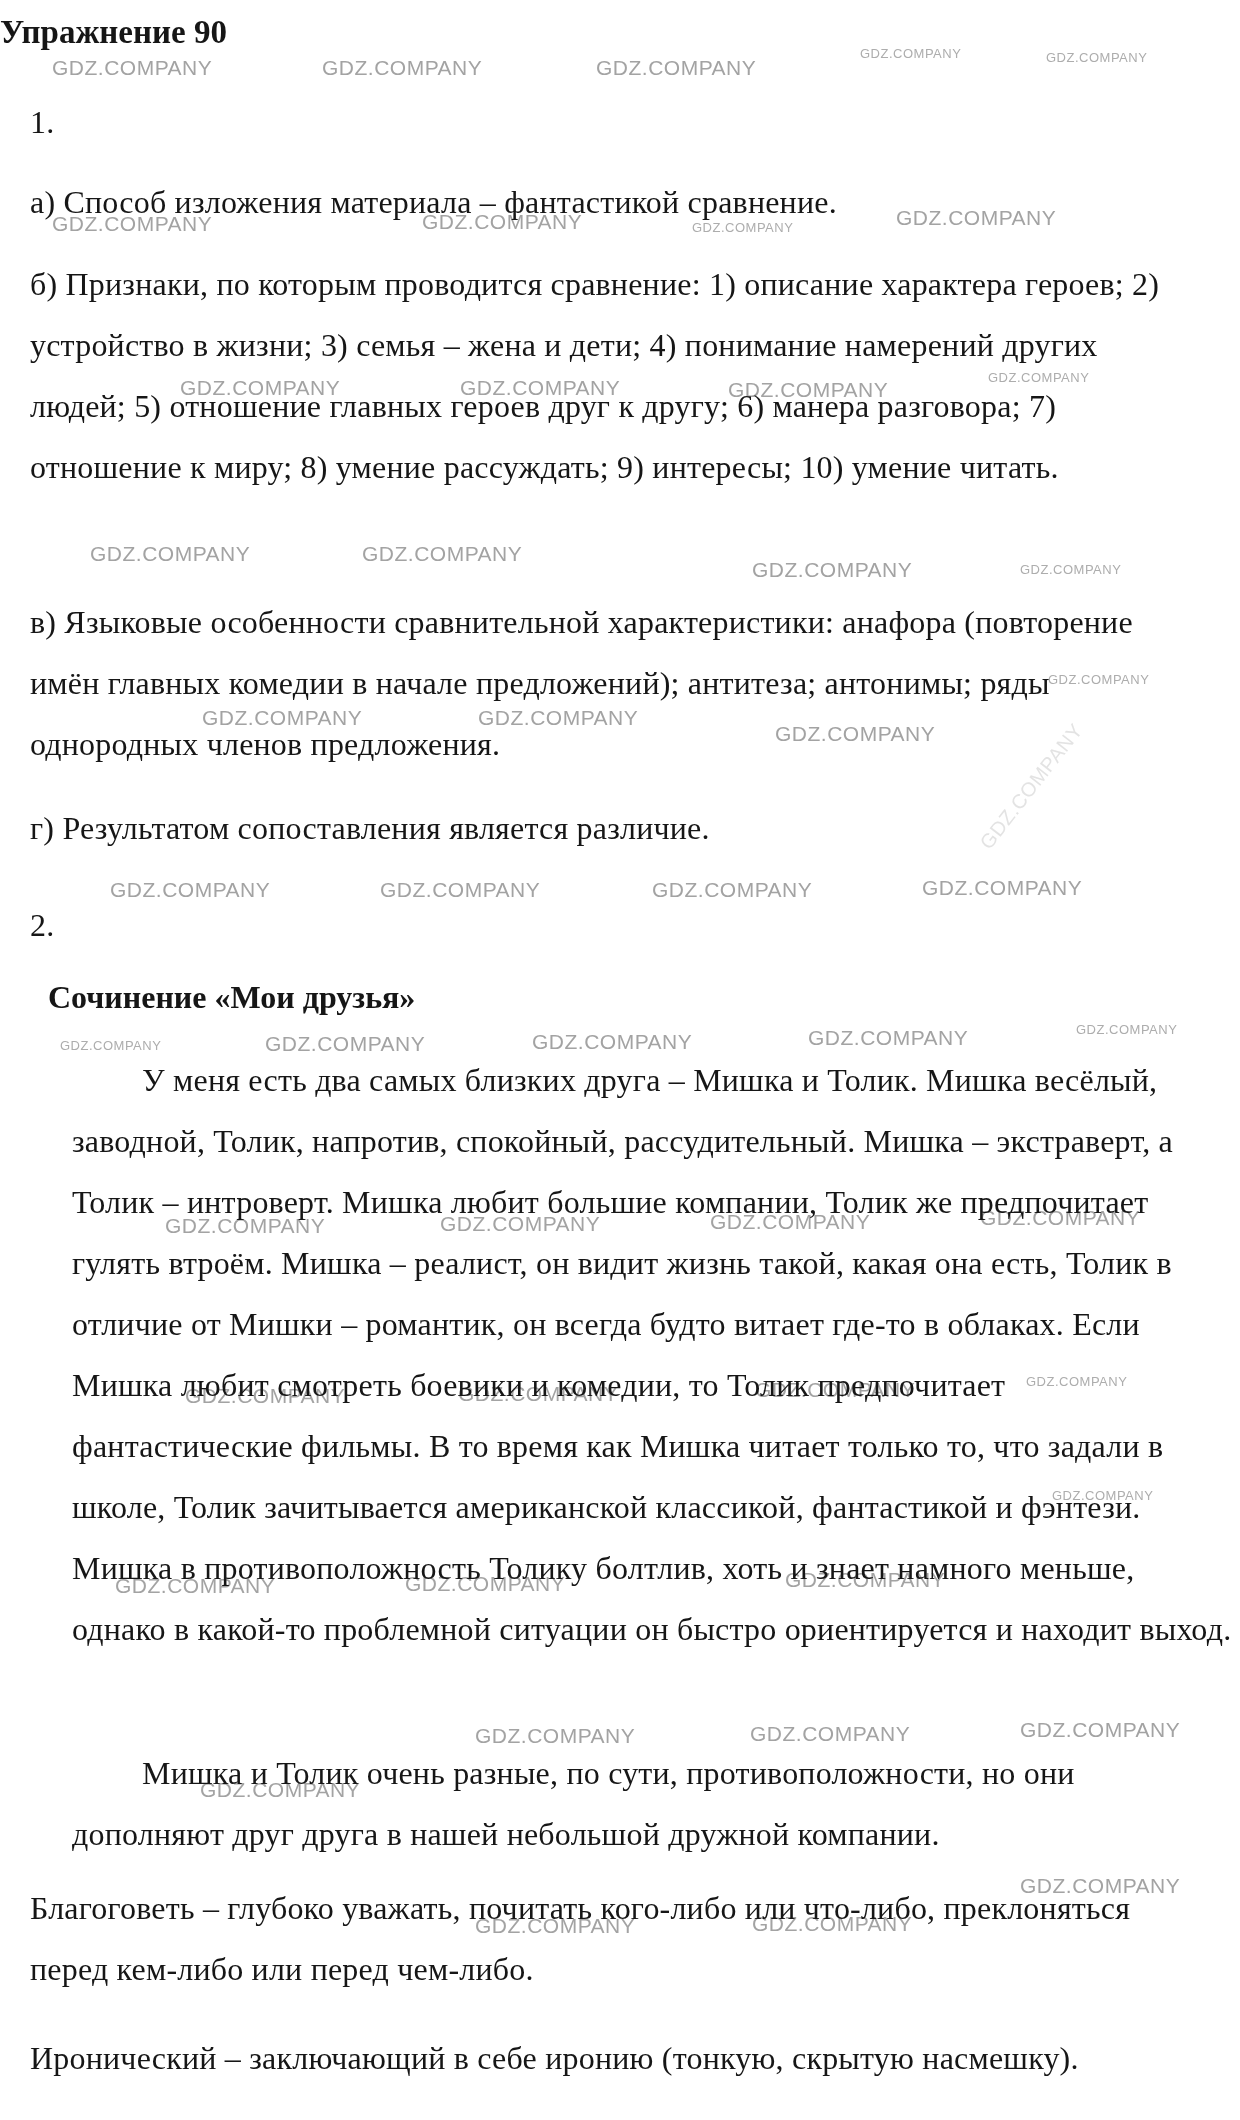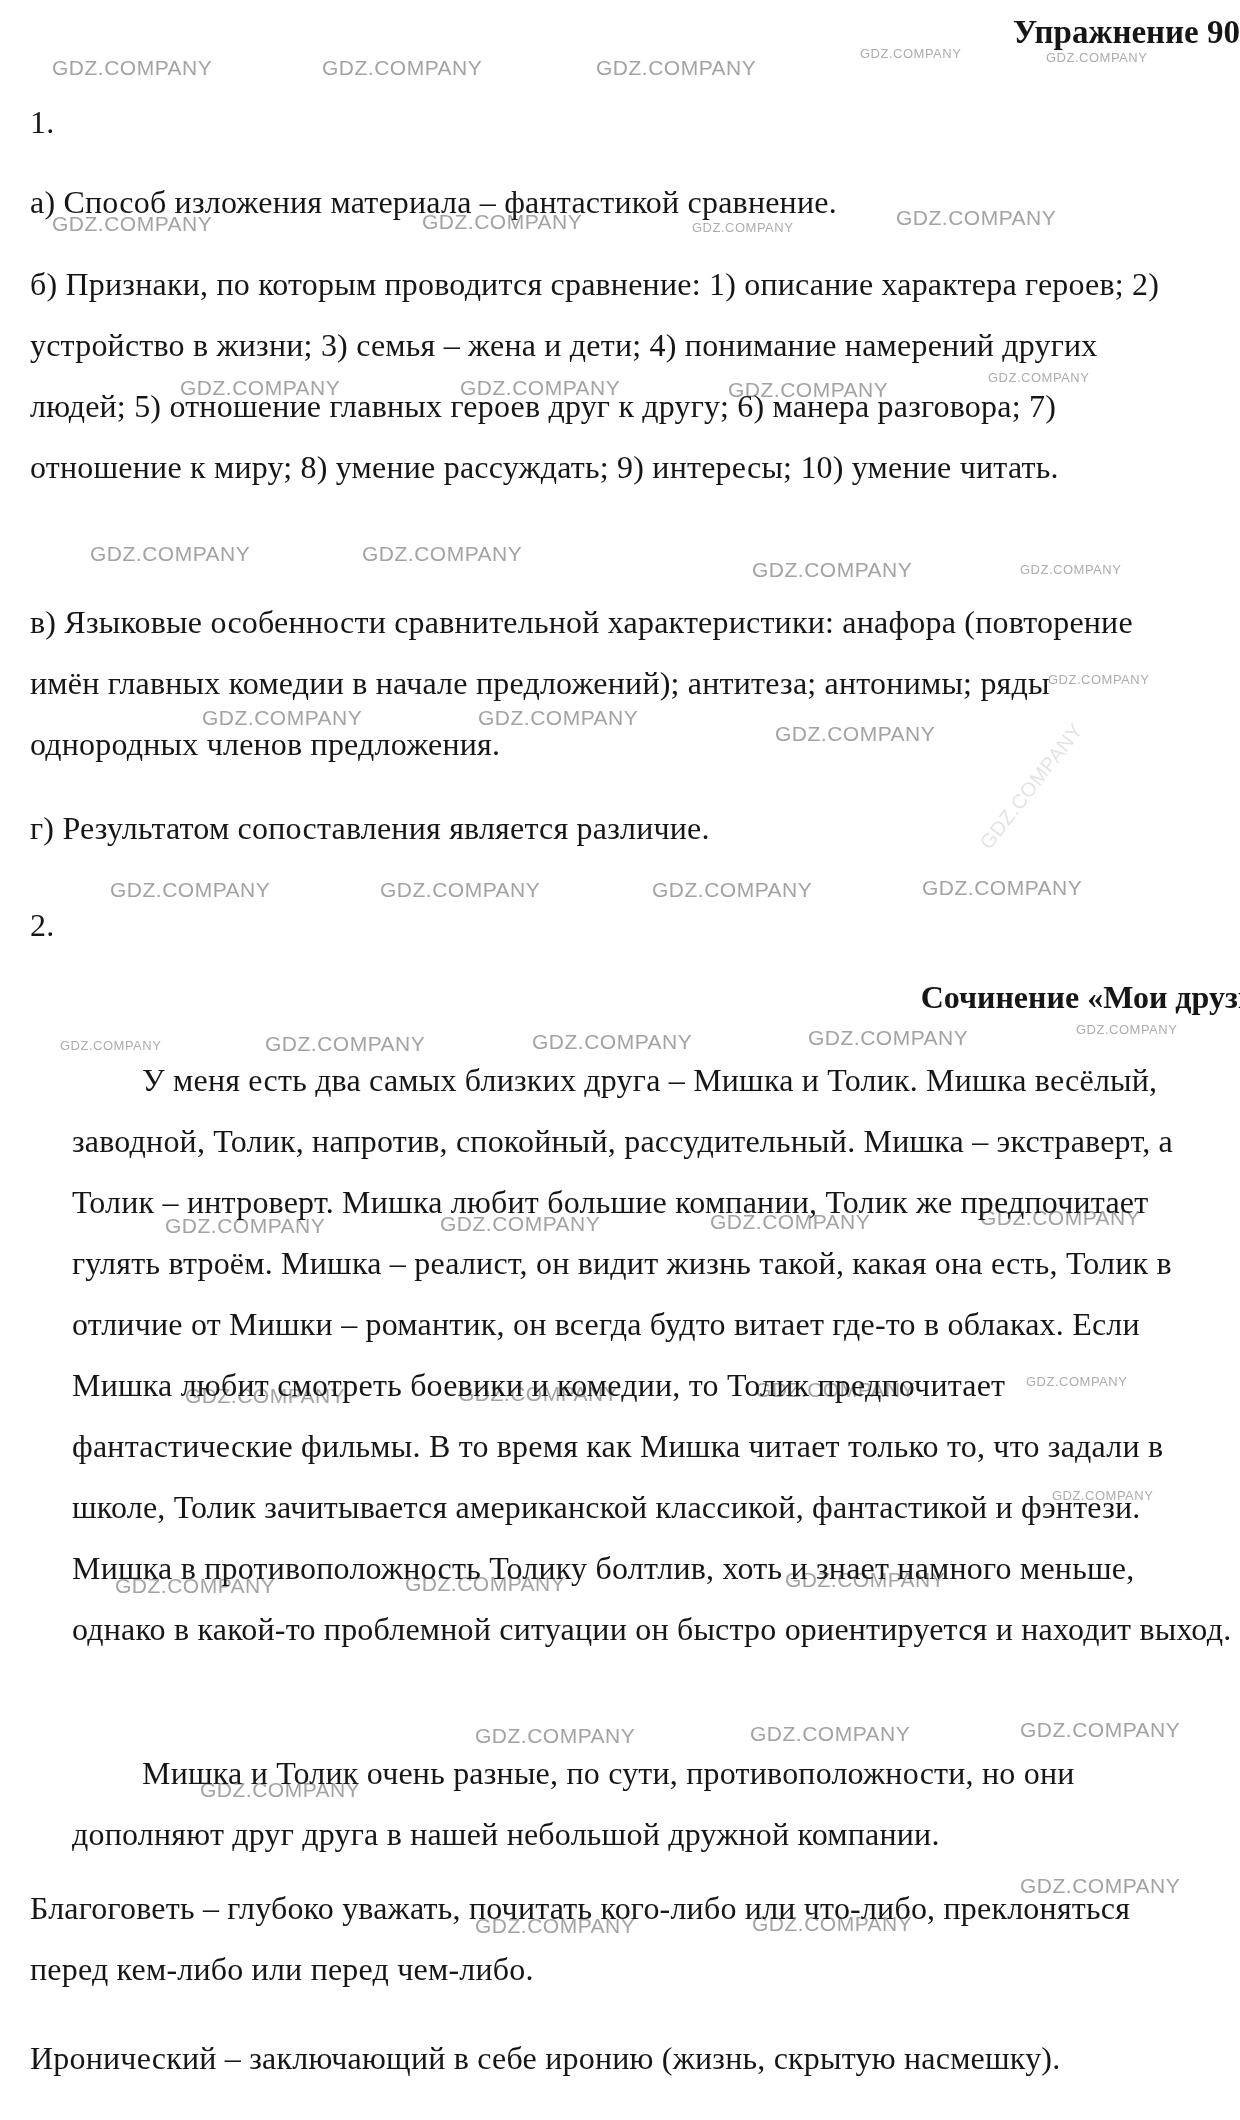--- a/index.html
+++ b/index.html
@@ -7,21 +7,21 @@
     position:relative;
     width:1240px;
     height:2120px;
     background:#ffffff;
     overflow:hidden;
     font-family:"Liberation Serif", serif;
     color:#161616;
   }
   .abs { position:absolute; left:30px; width:1160px; }
   .txt { font-size:32px; line-height:61px; letter-spacing:0.2px; }
-  .center { left:0; width:100%; text-align:right; }
+  .center { left:0; width:100%; text-align:left; }
   .bold { font-weight:bold; }
   .indent { text-indent:70px;margin-left:42px; }
   h1, h2 { margin:0; padding:0; }
   h1 { font-size:33px; line-height:44px; }
   h2 { font-size:32px; line-height:44px;margin-left:48px; }
   
   .wm {
     position:absolute;
     font-family:"Liberation Sans", sans-serif;
     font-size:21px;
@@ -108,16 +108,16 @@
     <div class="abs txt" style="top:895px">2.</div>
 
     <h2 class="abs center bold" style="top:975px">Сочинение «Мои друзья»</h2>
 
     <div class="abs txt indent" style="top:1050px">У меня есть два самых близких друга – Мишка и Толик. Мишка весёлый, заводной, Толик, напротив, спокойный, рассудительный. Мишка – экстраверт, а Толик – интроверт. Мишка любит большие компании, Толик же предпочитает гулять втроём. Мишка – реалист, он видит жизнь такой, какая она есть, Толик в отличие от Мишки – романтик, он всегда будто витает где-то в облаках. Если Мишка любит смотреть боевики и комедии, то Толик предпочитает фантастические фильмы. В то время как Мишка читает только то, что задали в школе, Толик зачитывается американской классикой, фантастикой и фэнтези. Мишка в противоположность Толику болтлив, хоть и знает намного меньше, однако в какой-то проблемной ситуации он быстро ориентируется и находит выход.</div>
 
     <div class="abs txt indent" style="top:1743px">Мишка и Толик очень разные, по сути, противоположности, но они дополняют друг друга в нашей небольшой дружной компании.</div>
 
     <div class="abs txt" style="top:1878px">Благоговеть – глубоко уважать, почитать кого-либо или что-либо, преклоняться перед кем-либо или перед чем-либо.</div>
 
-    <div class="abs txt" style="top:2028px">Иронический – заключающий в себе иронию (жизнь, скрытую насмешку).</div>
+    <div class="abs txt" style="top:2028px">Иронический – заключающий в себе иронию (тонкую, скрытую насмешку).</div>
   </div>
 
 </div>
 
 </body></html>

